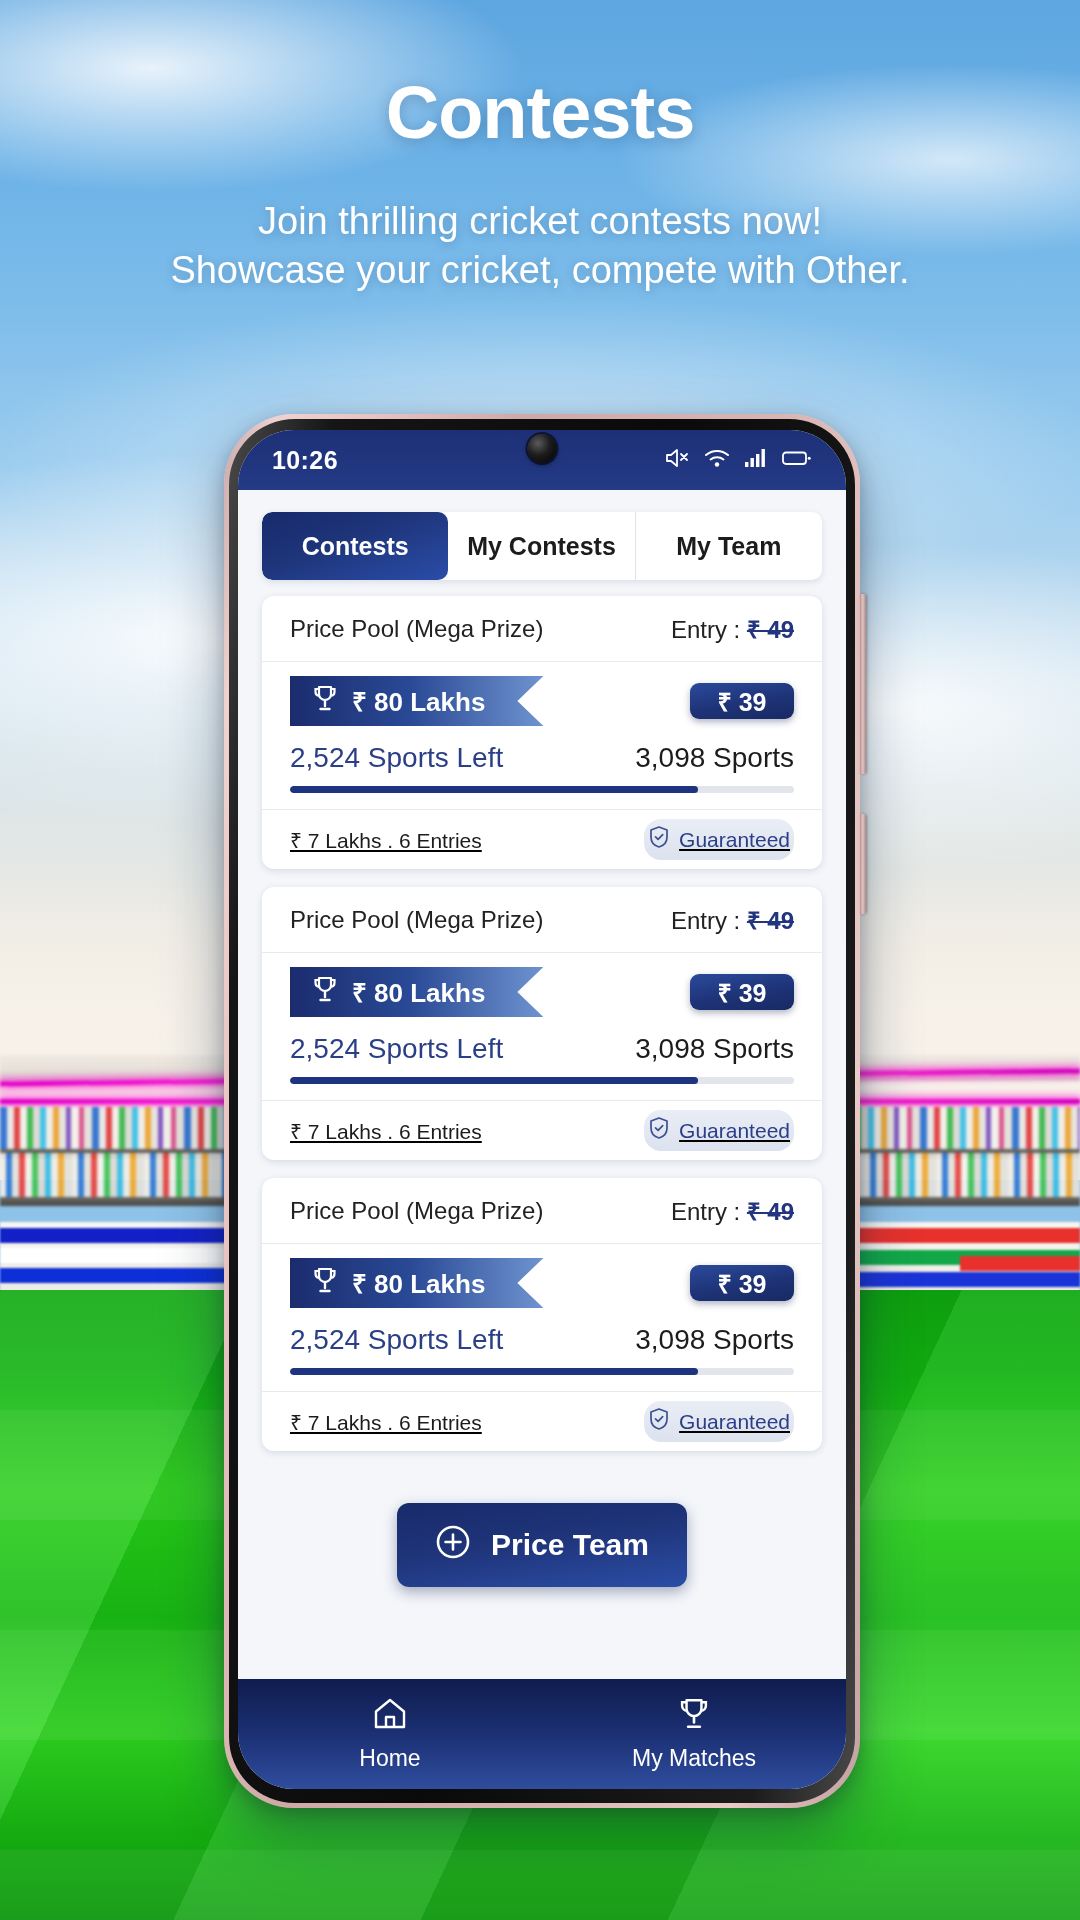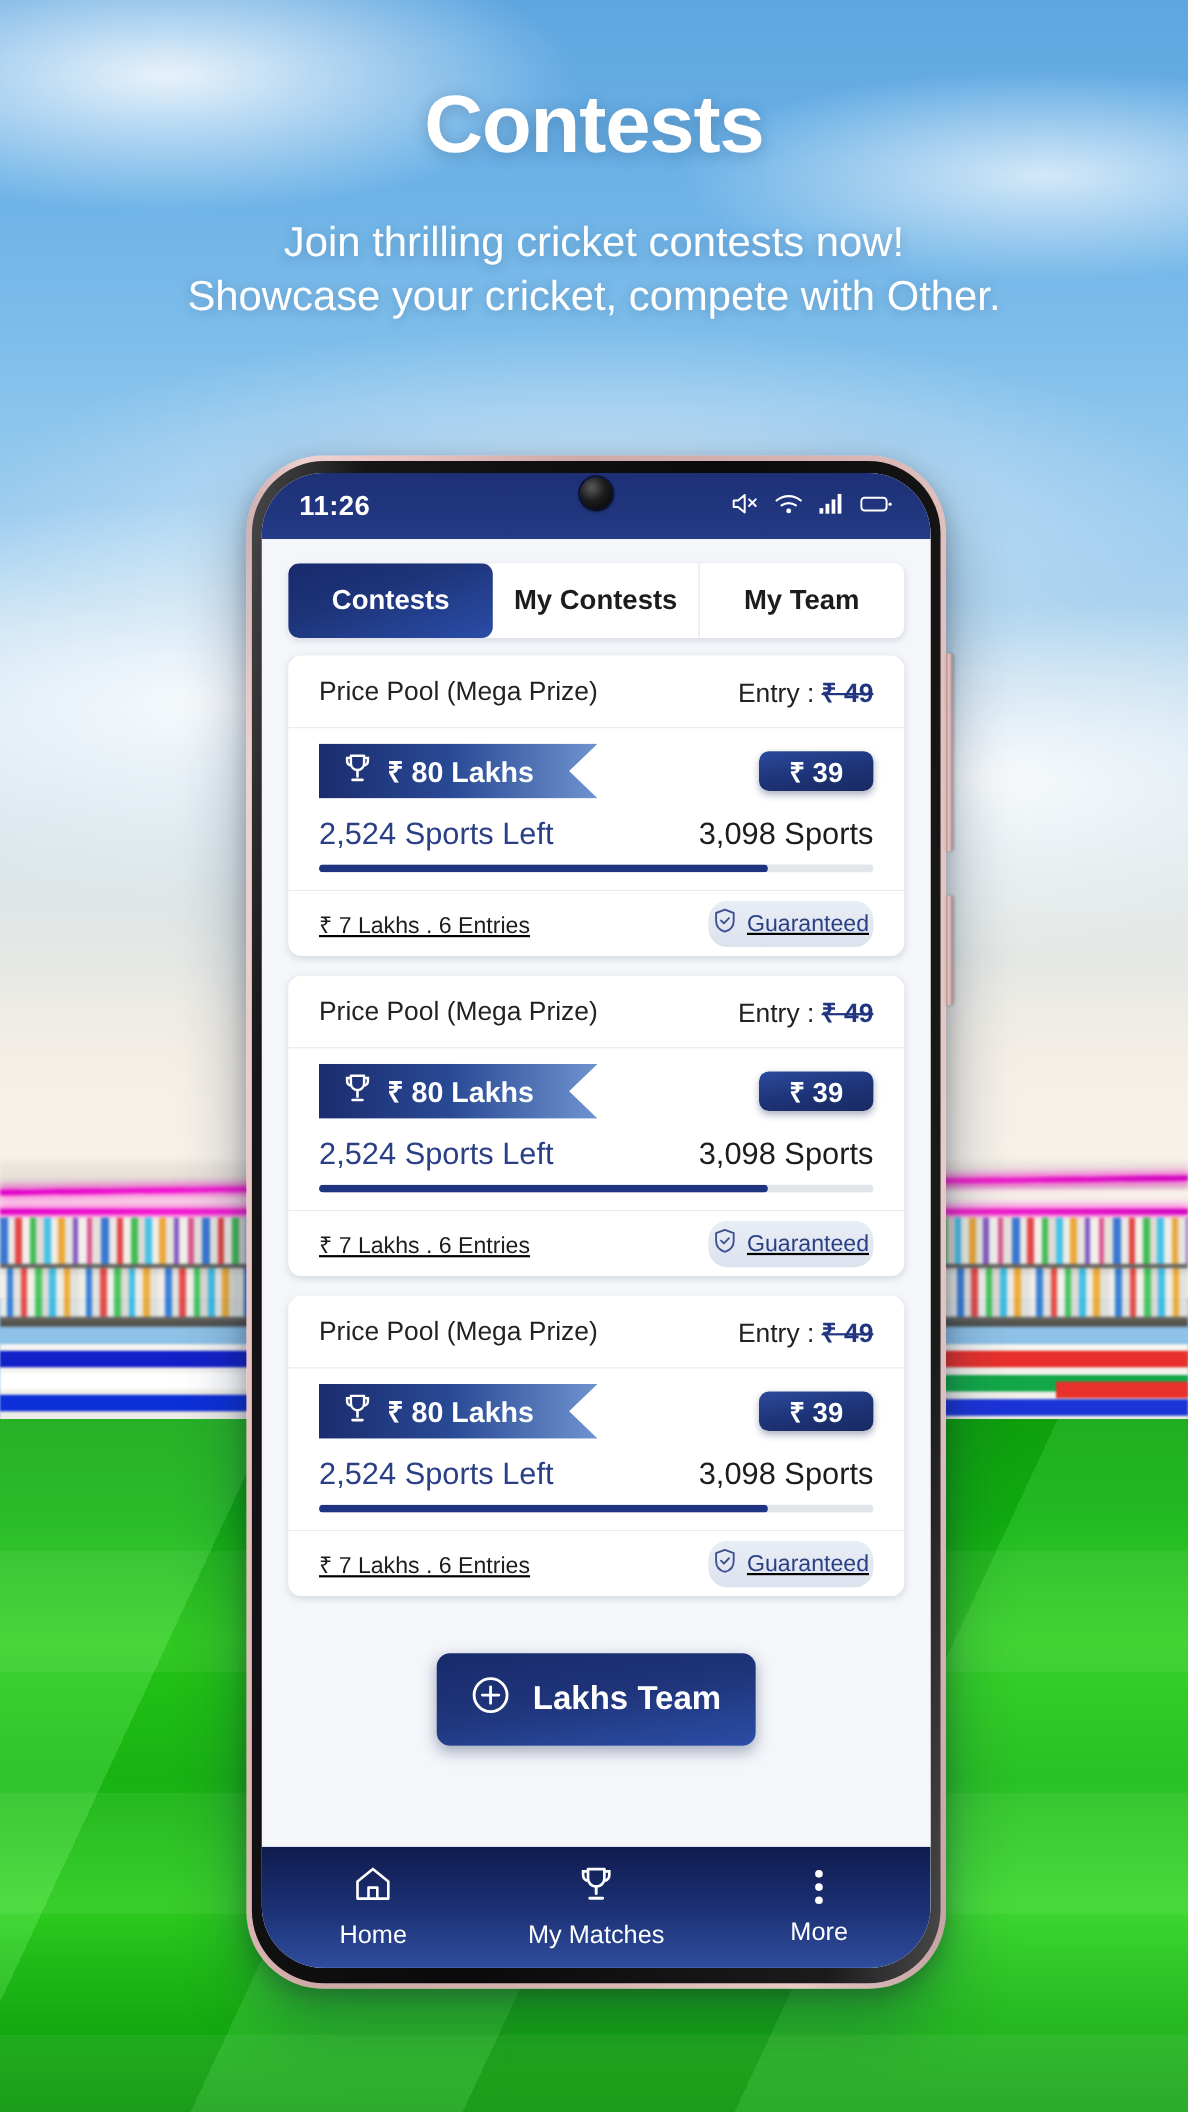--- a/index.html
+++ b/index.html
@@ -317,21 +317,21 @@
   </p>
 </div>
 
 <div class="phone">
   <div class="btn-side vol"></div>
   <div class="btn-side pwr"></div>
   <div class="phone-inner">
     <div class="screen">
 
       <div class="statusbar">
-        <div class="sb-time">11:26</div>
+        <div class="sb-time">10:26</div>
         <div class="camera"></div>
         <div class="sb-icons">
           <span>
             <svg width="26" height="22" viewBox="0 0 26 22" fill="none">
               <path d="M3 8h4l6-5v16l-6-5H3z" stroke="#fff" stroke-width="1.8" stroke-linejoin="round"></path>
               <path d="M17 7l6 6M23 7l-6 6" stroke="#fff" stroke-width="1.8" stroke-linecap="round"></path>
             </svg>
           </span>
           <span>
             <svg width="26" height="20" viewBox="0 0 26 20" fill="none">
@@ -494,21 +494,21 @@
         </div>
 
         <div class="create-wrap">
           <div class="create-btn">
             <span>
               <svg width="36" height="36" viewBox="0 0 36 36" fill="none">
                 <circle cx="18" cy="18" r="15" stroke="#fff" stroke-width="2.6"></circle>
                 <path d="M18 10.5v15M10.5 18h15" stroke="#fff" stroke-width="2.6" stroke-linecap="round"></path>
               </svg>
             </span>
-            <span>Lakhs Team</span>
+            <span>Price Team</span>
           </div>
         </div>
 
       </div>
 
       <div class="bottomnav">
         <div class="navitem">
           <span>
             <svg width="36" height="34" viewBox="0 0 36 34" fill="none">
               <path d="M4 14.5L18 3l14 11.5V30H4V14.5z" stroke="#fff" stroke-width="2.4" stroke-linejoin="round"></path>
@@ -520,25 +520,17 @@
         <div class="navitem">
           <span>
             <svg width="34" height="34" viewBox="0 0 30 32" fill="none">
               <path d="M8 3h14v8a7 7 0 01-14 0V3z" stroke="#fff" stroke-width="2.3" stroke-linejoin="round"></path>
               <path d="M8 5H3.8v3A5 5 0 008 13M22 5h4.2v3A5 5 0 0122 13" stroke="#fff" stroke-width="2.3"></path>
               <path d="M15 18v6M9.5 28h11" stroke="#fff" stroke-width="2.5" stroke-linecap="round"></path>
             </svg>
           </span>
           <span class="nlabel">My Matches</span>
         </div>
-        <div class="navitem">
-          <span class="dots">
-            <i></i>
-              <i></i>
-              <i></i>
-          </span>
-          <span class="nlabel">More</span>
-        </div>
       </div>
 
     </div>
   </div>
 </div>
 
 </body></html>

